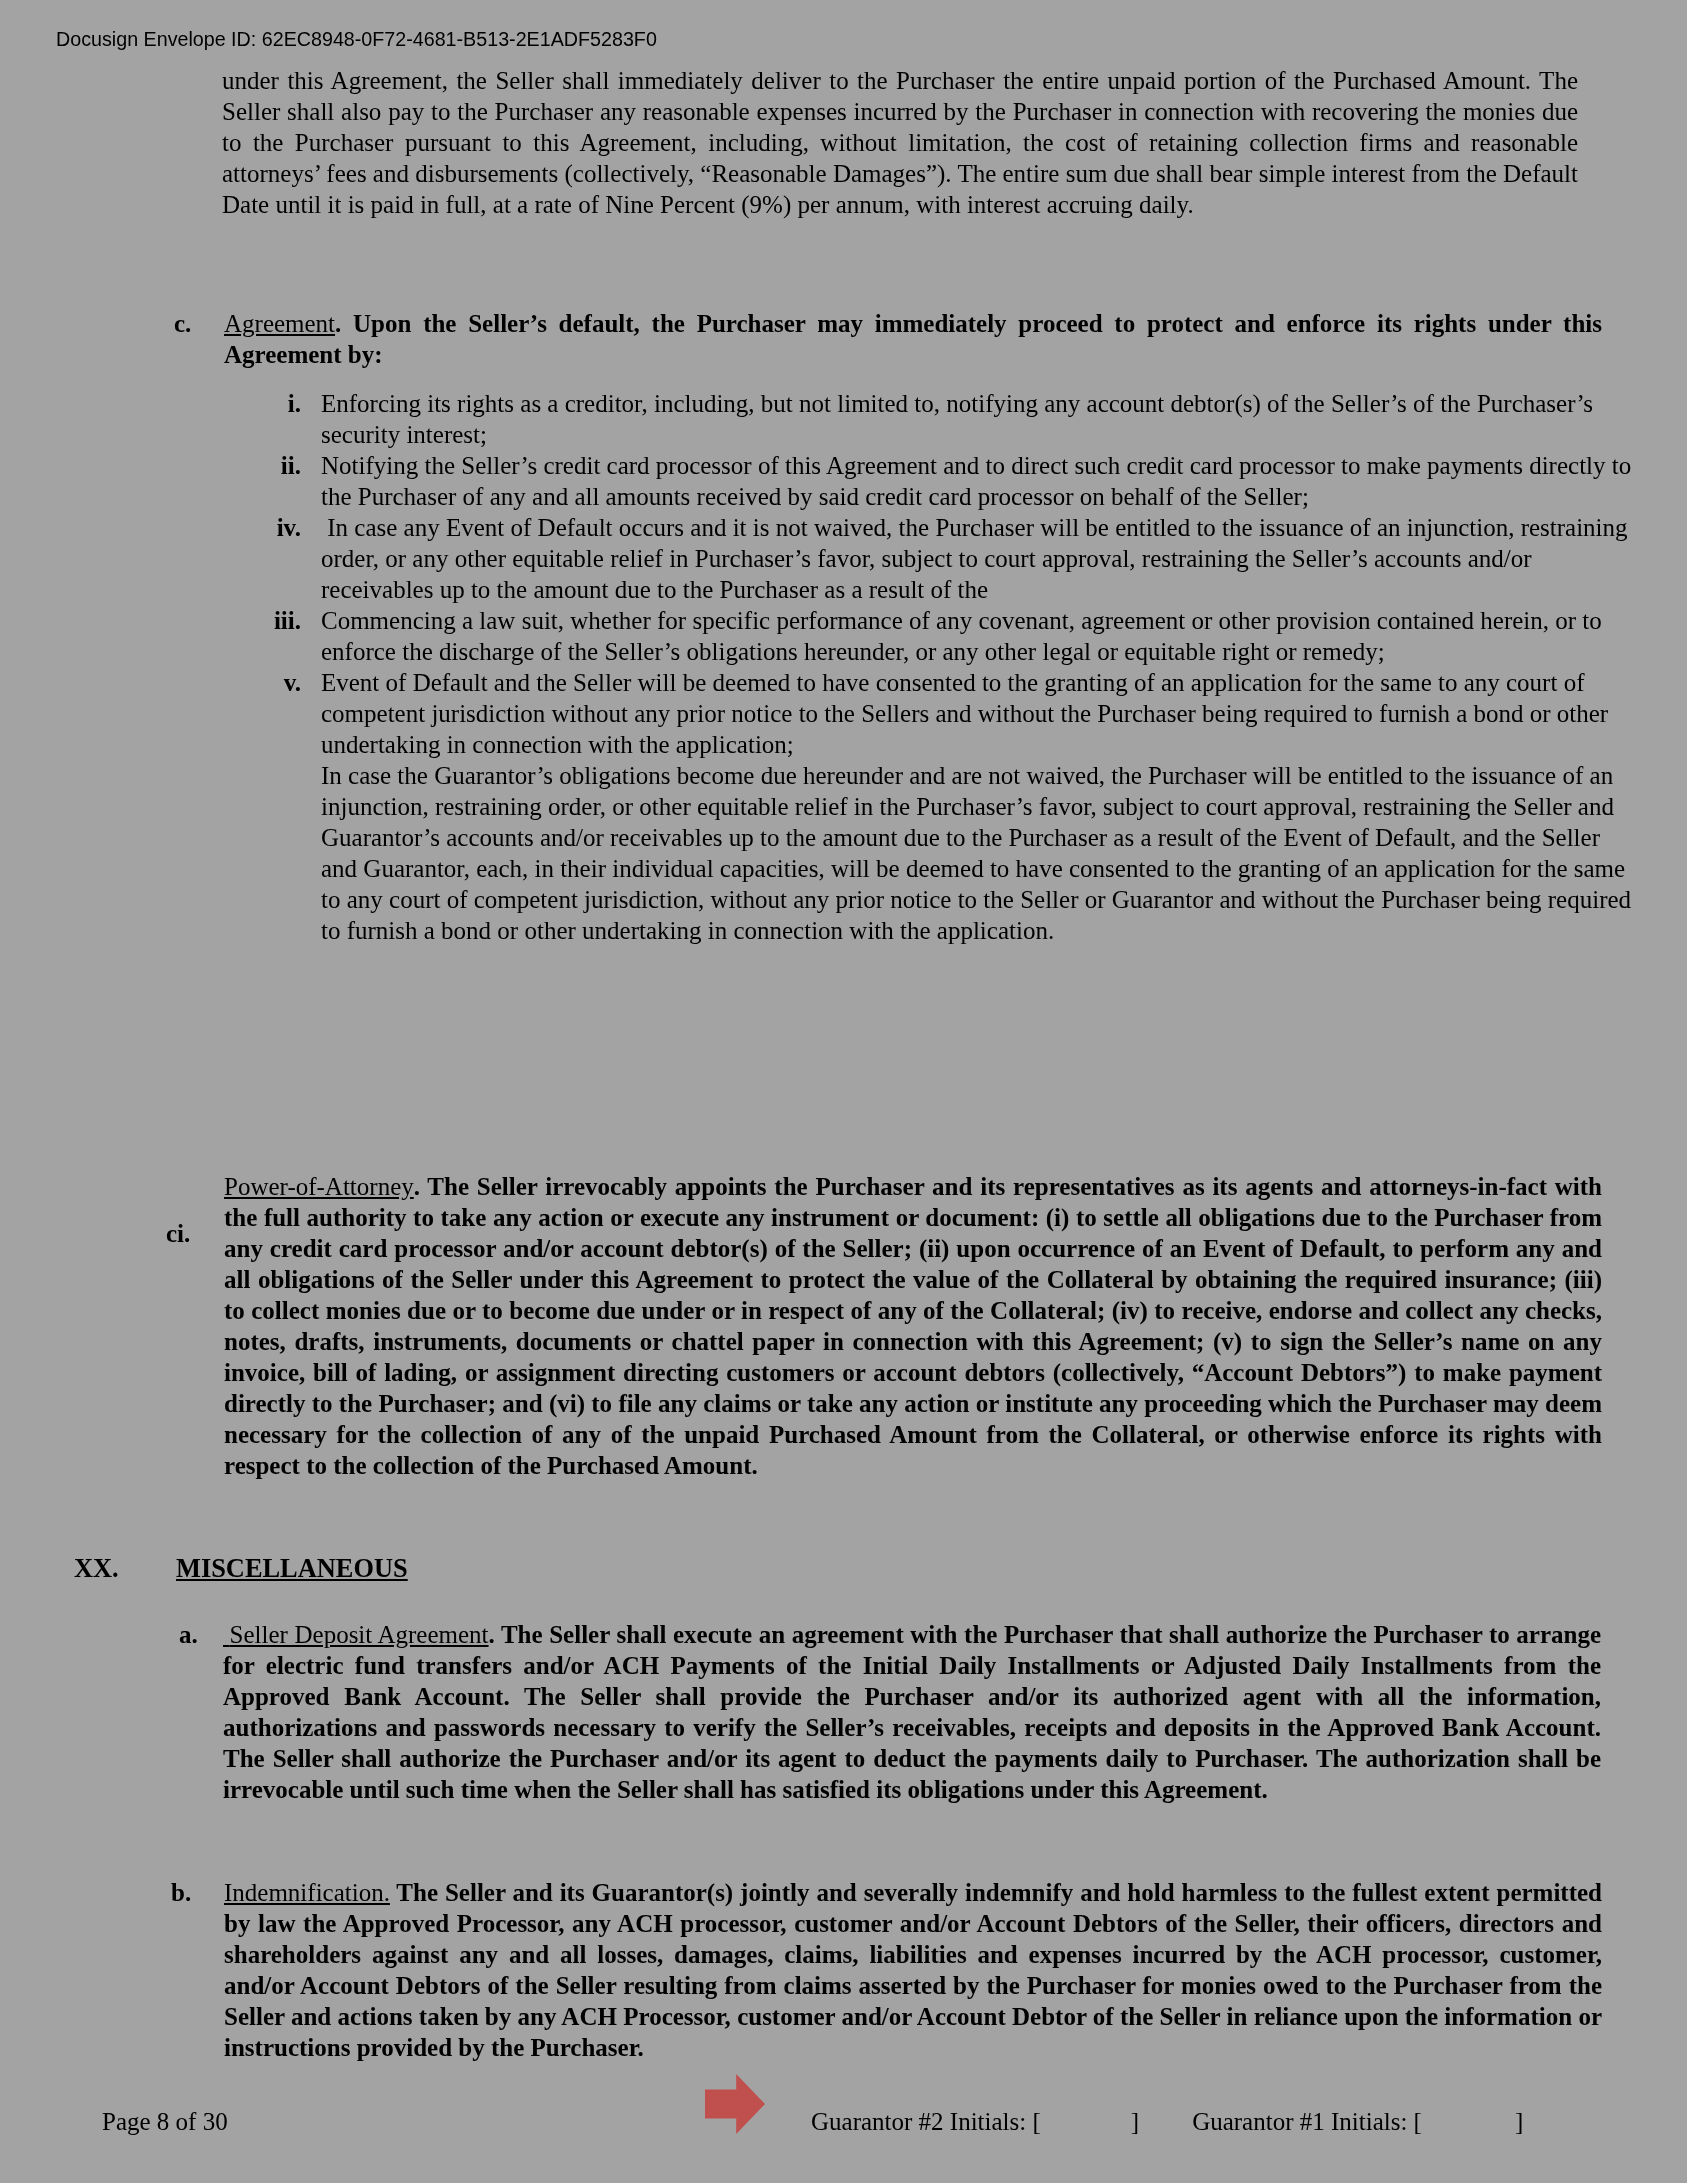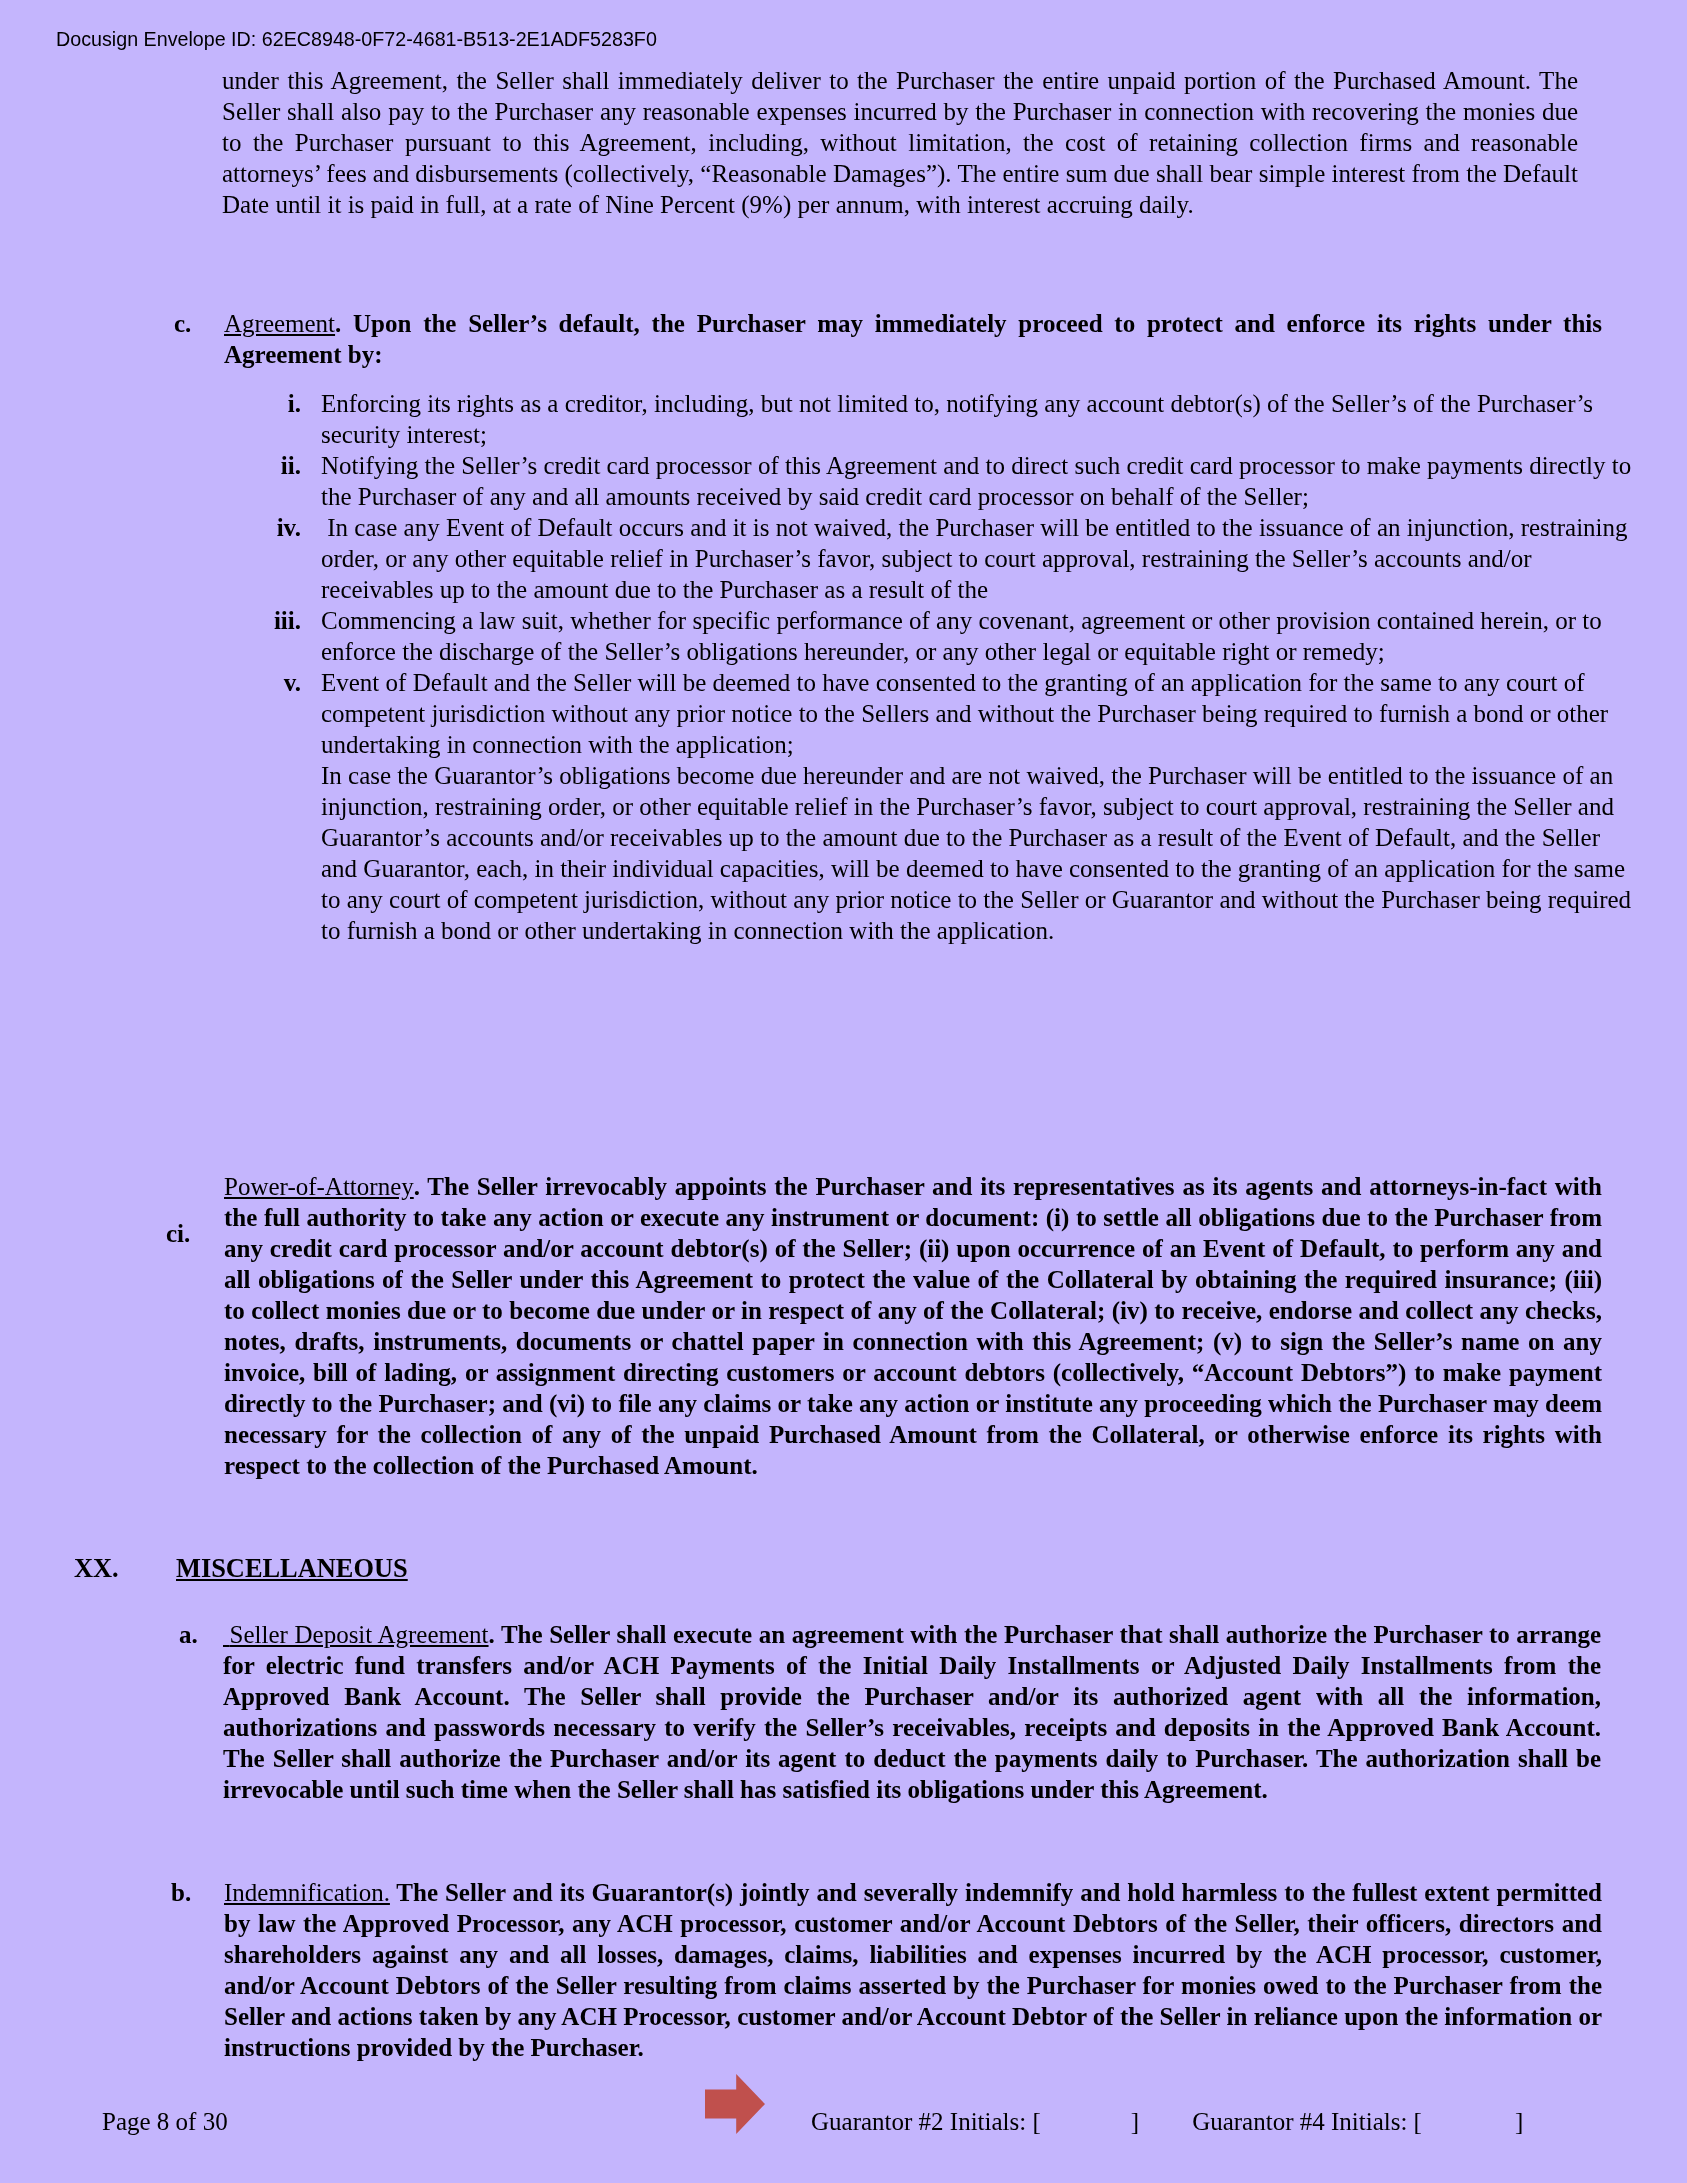--- a/index.html
+++ b/index.html
@@ -1,20 +1,20 @@
 <!DOCTYPE html>
 <html style="font-size:9px"><head>
 <meta charset="utf-8">
 <style>
   html,body{margin:0;padding:0;background:#ffffff;}
   .page{
     position:relative;
     width:1688px;
     height:2183px;
-    background:#c4b5fd;
+    background:#a3a3a3;
     color:#000000;
     font-family:"Liberation Serif","DejaVu Serif",serif;
     font-size:25px;
     line-height:31px;
     overflow:hidden;
   }
   .docusign-header{
     position:absolute;
     left:56px; top:28px;
     font-family:"Liberation Sans","DejaVu Sans",sans-serif;
@@ -144,17 +144,17 @@
   <div class="sec sec-b">
     <span class="sec-label">b.</span>
     <span class="heading-underline">Indemnification.</span><span class="txt"> The Seller and its Guarantor(s) jointly and severally indemnify and hold harmless to the fullest extent permitted by law the Approved Processor, any ACH processor, customer and/or Account Debtors of the Seller, their officers, directors and shareholders against any and all losses, damages, claims, liabilities and expenses incurred by the ACH processor, customer, and/or Account Debtors of the Seller resulting from claims asserted by the Purchaser for monies owed to the Purchaser from the Seller and actions taken by any ACH Processor, customer and/or Account Debtor of the Seller in reliance upon the information or instructions provided by the Purchaser.</span>
   </div>
 
   <div class="footer-pagenum">Page 8 of 30</div>
 
   <div class="pointer-arrow" style="background: rgb(192, 80, 77);"></div>
 
   <div class="footer-guarantors">
-    <span>Guarantor #2 Initials: [</span><span class="initials-gap1"></span><span>]</span><span class="between-gap"></span><span>Guarantor #4 Initials: [</span><span class="initials-gap2"></span><span>]</span>
+    <span>Guarantor #2 Initials: [</span><span class="initials-gap1"></span><span>]</span><span class="between-gap"></span><span>Guarantor #1 Initials: [</span><span class="initials-gap2"></span><span>]</span>
   </div>
 
 </div>
 
 
 </body></html>

